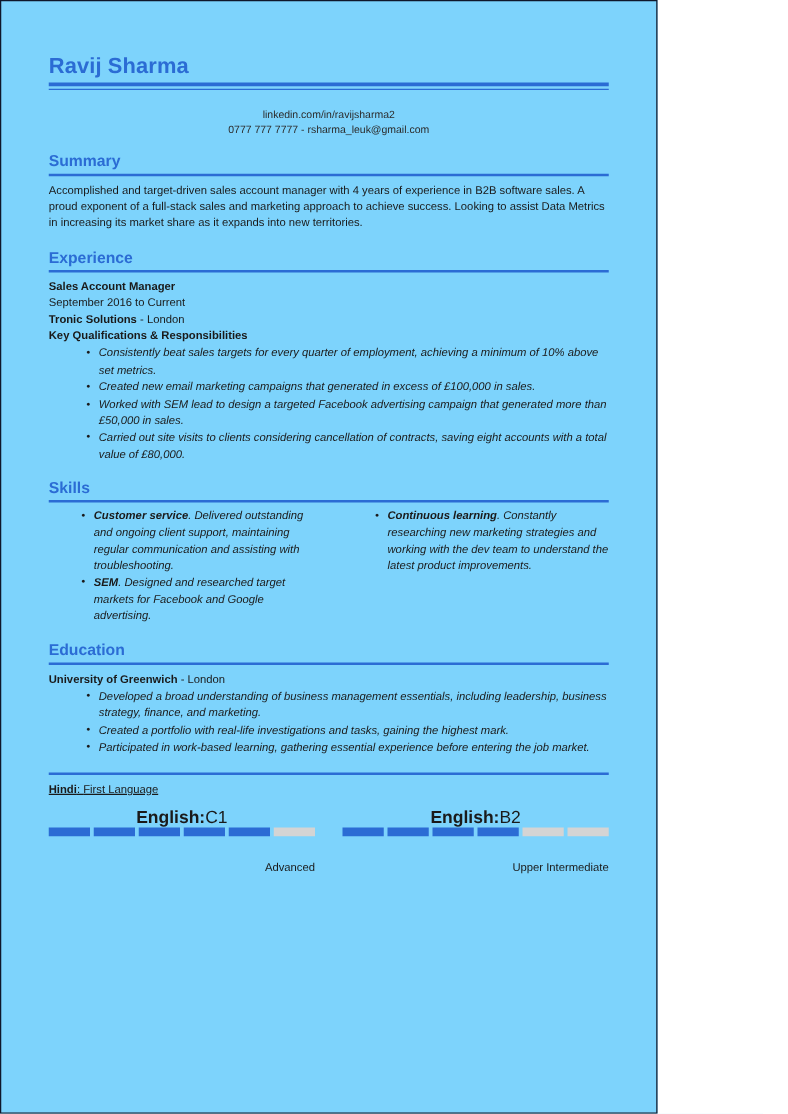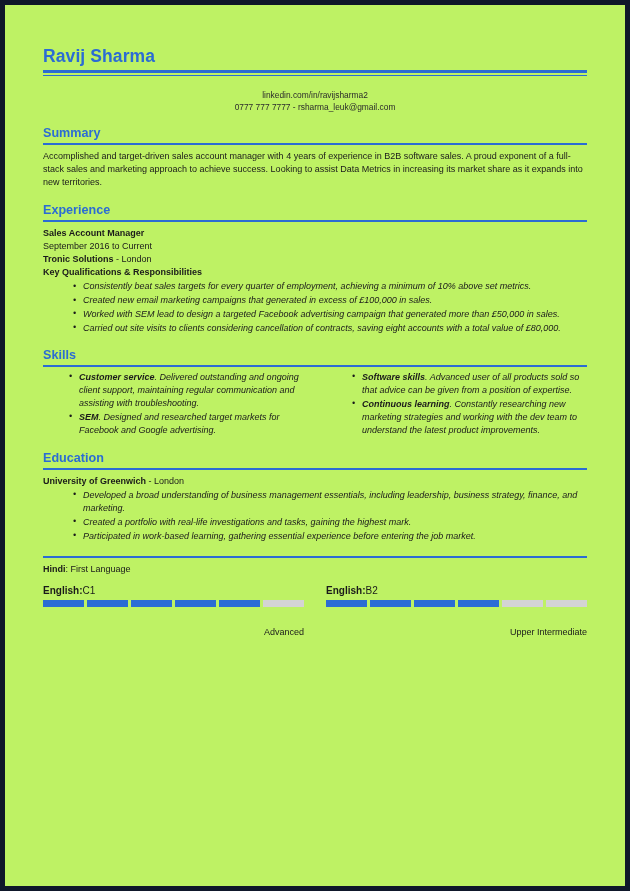--- a/index.html
+++ b/index.html
@@ -10,25 +10,25 @@
   }
   body {
     width: 630px;
     height: 891px;
     font-family: "Liberation Sans", sans-serif;
     color: #1a1a1a;
     -webkit-font-smoothing: antialiased;
   }
   .page {
     position: relative;
-    width: 630px;
+    width: 526px;
     height: 891px;
     box-sizing: border-box;
-    background: #bef264;
-    border: 5px solid #0f172a;
+    background: #7dd3fc;
+    border: 1px solid #0f172a;
     padding: 0 38px;
     overflow: hidden;
   }
 
   
   .header { padding-top: 41px; }
   .name {
     font-size: 17.5px;
     font-weight: bold;
     color: #2b6cd4;
@@ -105,32 +105,32 @@
   
   .two-col {
     display: flex;
     gap: 22px;
     margin-top: 3px;
   }
   .two-col > .col { flex: 1 1 0; min-width: 0; }
   .two-col ul.bullets { padding-left: 26px; }
 
   
-  .lang-first { margin-top: 5px; }
+  .lang-first { margin-top: 5px; text-decoration: underline; }
   .lang-row {
     display: flex;
     gap: 22px;
     margin-top: 9px;
   }
   .lang-block { flex: 1 1 0; min-width: 0; }
   .lang-head {
     display: flex;
-    justify-content: flex-start;
+    justify-content: center;
     align-items: baseline;
-    font-size: 10px;
+    font-size: 14px;
     line-height: 12px;
   }
   .lang-level { font-weight: normal; }
   .lang-bar {
     display: flex;
     gap: 3px;
     margin-top: 3px;
   }
   .seg {
     flex: 1 1 0;
@@ -189,21 +189,20 @@
     <div class="section-rule"></div>
     <div class="two-col">
       <div class="col">
         <ul class="bullets">
           <li><span class="b">Customer service</span><span>. Delivered outstanding and ongoing client support, maintaining regular communication and assisting with troubleshooting.</span></li>
           <li><span class="b">SEM</span><span>. Designed and researched target markets for Facebook and Google advertising.</span></li>
         </ul>
       </div>
       <div class="col">
         <ul class="bullets">
-          <li><span class="b">Software skills</span><span>. Advanced user of all products sold so that advice can be given from a position of expertise.</span></li>
           <li><span class="b">Continuous learning</span><span>. Constantly researching new marketing strategies and working with the dev team to understand the latest product improvements.</span></li>
         </ul>
       </div>
     </div>
   </div>
 
   <div class="section">
     <h2 class="section-title">Education</h2>
     <div class="section-rule"></div>
     <div style="margin-top:5px;">

